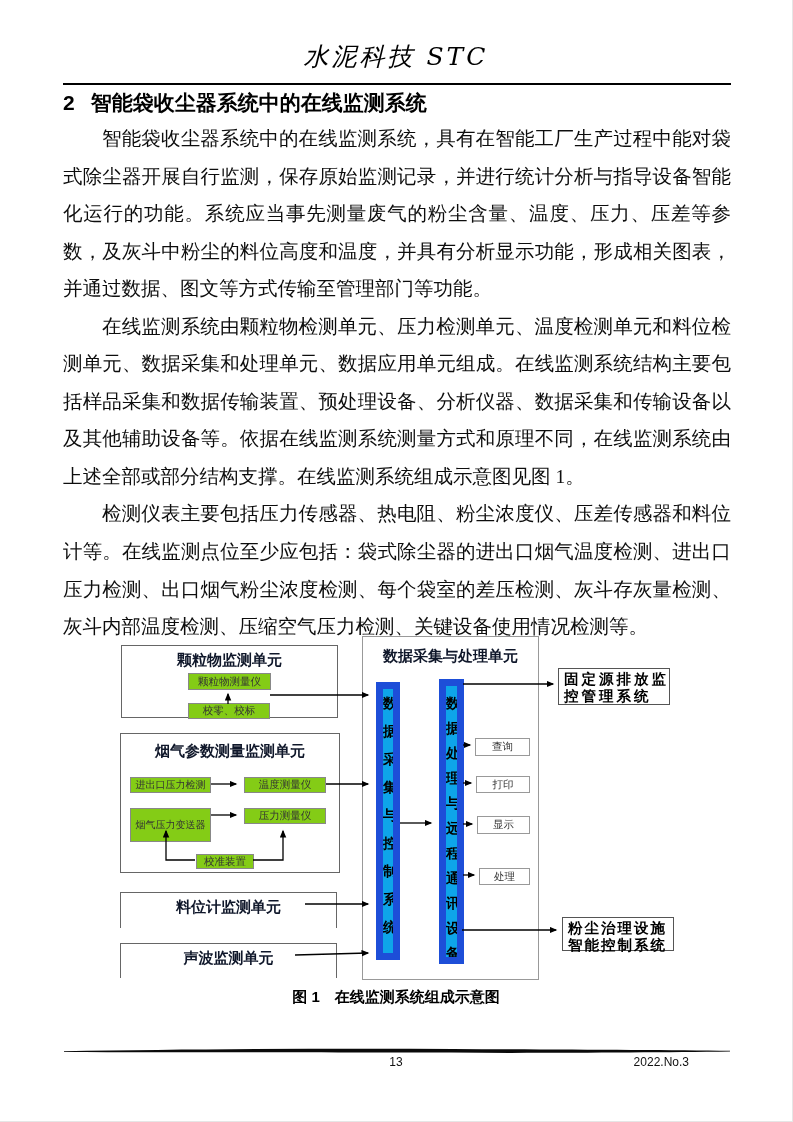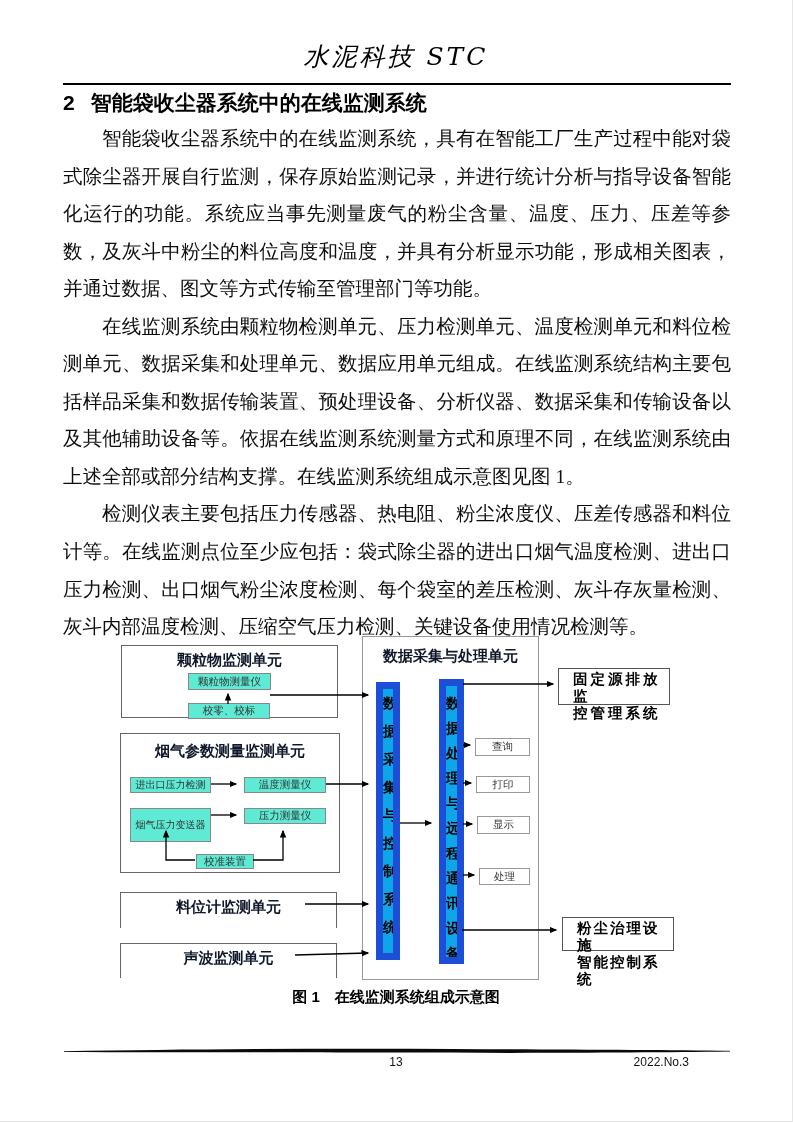--- a/index.html
+++ b/index.html
@@ -28,38 +28,38 @@
   .body-text p{margin:0;text-indent:39px;}
 
   
   .diagram{position:absolute;left:110px;top:633px;width:575px;height:352px;
     font-family:"Liberation Sans","DejaVu Sans",sans-serif;}
   .arrows{position:absolute;left:0;top:0;}
   .ubox{position:absolute;border:1px solid #666;background:#fff;box-sizing:border-box;}
   .ubox.open-bottom{border-bottom:none;}
   .utitle{text-align:center;font-weight:bold;font-size:15px;color:#0f172a;padding-top:5px;}
   .sbox{
-    position:absolute;border:1px solid #888;box-sizing:border-box;background:#5eead4;
+    position:absolute;border:1px solid #888;box-sizing:border-box;background:#84cc16;
     font-size:10.5px;color:#333;text-align:center;display:flex;align-items:center;justify-content:center;
     white-space:nowrap;
   }
   .daq{position:absolute;border:1px solid #999;box-sizing:border-box;background:#fff;}
   .vbar{
     position:absolute;border:7px solid #1d4ed8;box-sizing:border-box;background:#0ea5e9;
     font-weight:bold;font-size:14px;color:#000;text-align:center;
     word-break:break-all;overflow:hidden;
   }
   .fbox{
     position:absolute;border:1px solid #999;box-sizing:border-box;background:#fff;
     font-size:10.5px;color:#333;display:flex;align-items:center;justify-content:center;
   }
   .obox{
     position:absolute;border:1px solid #555;box-sizing:border-box;background:#fff;
     font-weight:bold;font-size:14.5px;line-height:17px;letter-spacing:3px;
-    color:#000;white-space:pre-line;padding:2px 0 0 14px;
+    color:#000;white-space:pre-line;padding:2px 0 0 5px;
   }
   .caption{
     position:absolute;left:0;top:988px;width:100%;text-align:center;
     font-family:"Liberation Sans","DejaVu Sans",sans-serif;font-weight:bold;font-size:15px;color:#000;
   }
   .foot-rule{position:absolute;left:63px;top:1047px;}
   .page-num{
     position:absolute;left:0;top:1055px;width:100%;text-align:center;
     font-family:"Liberation Sans","DejaVu Sans",sans-serif;font-size:12px;color:#111;
   }

